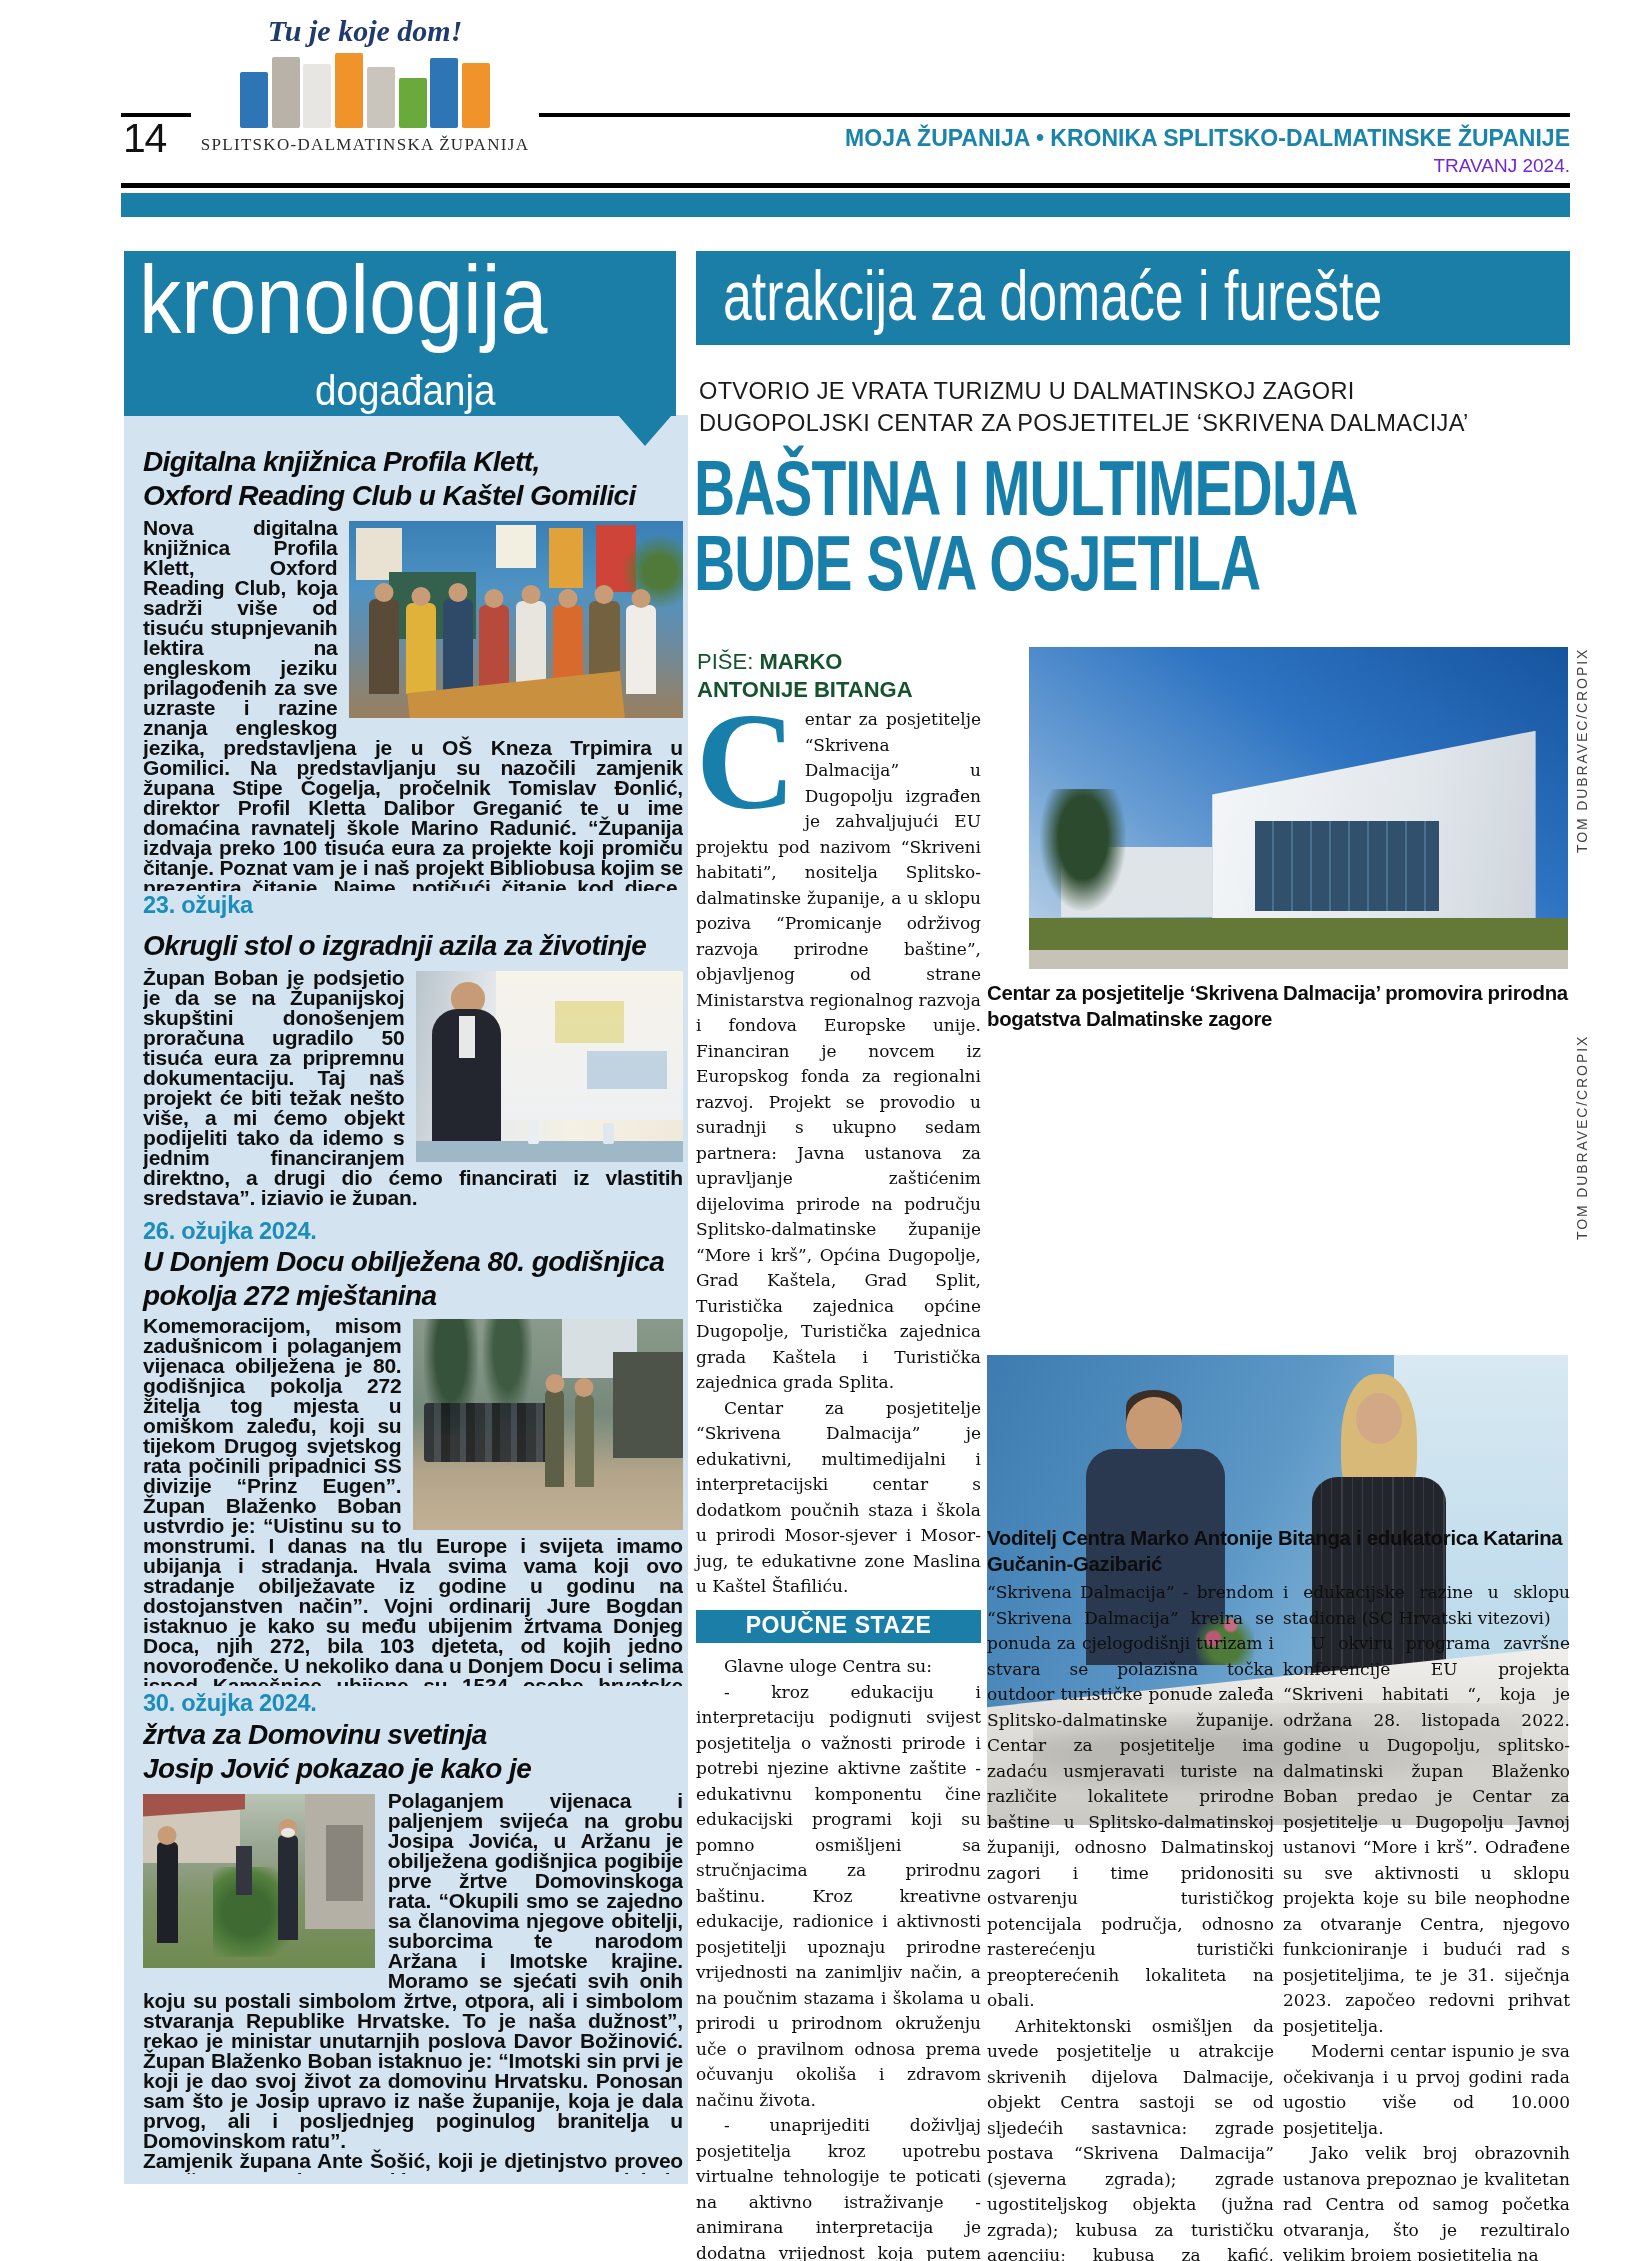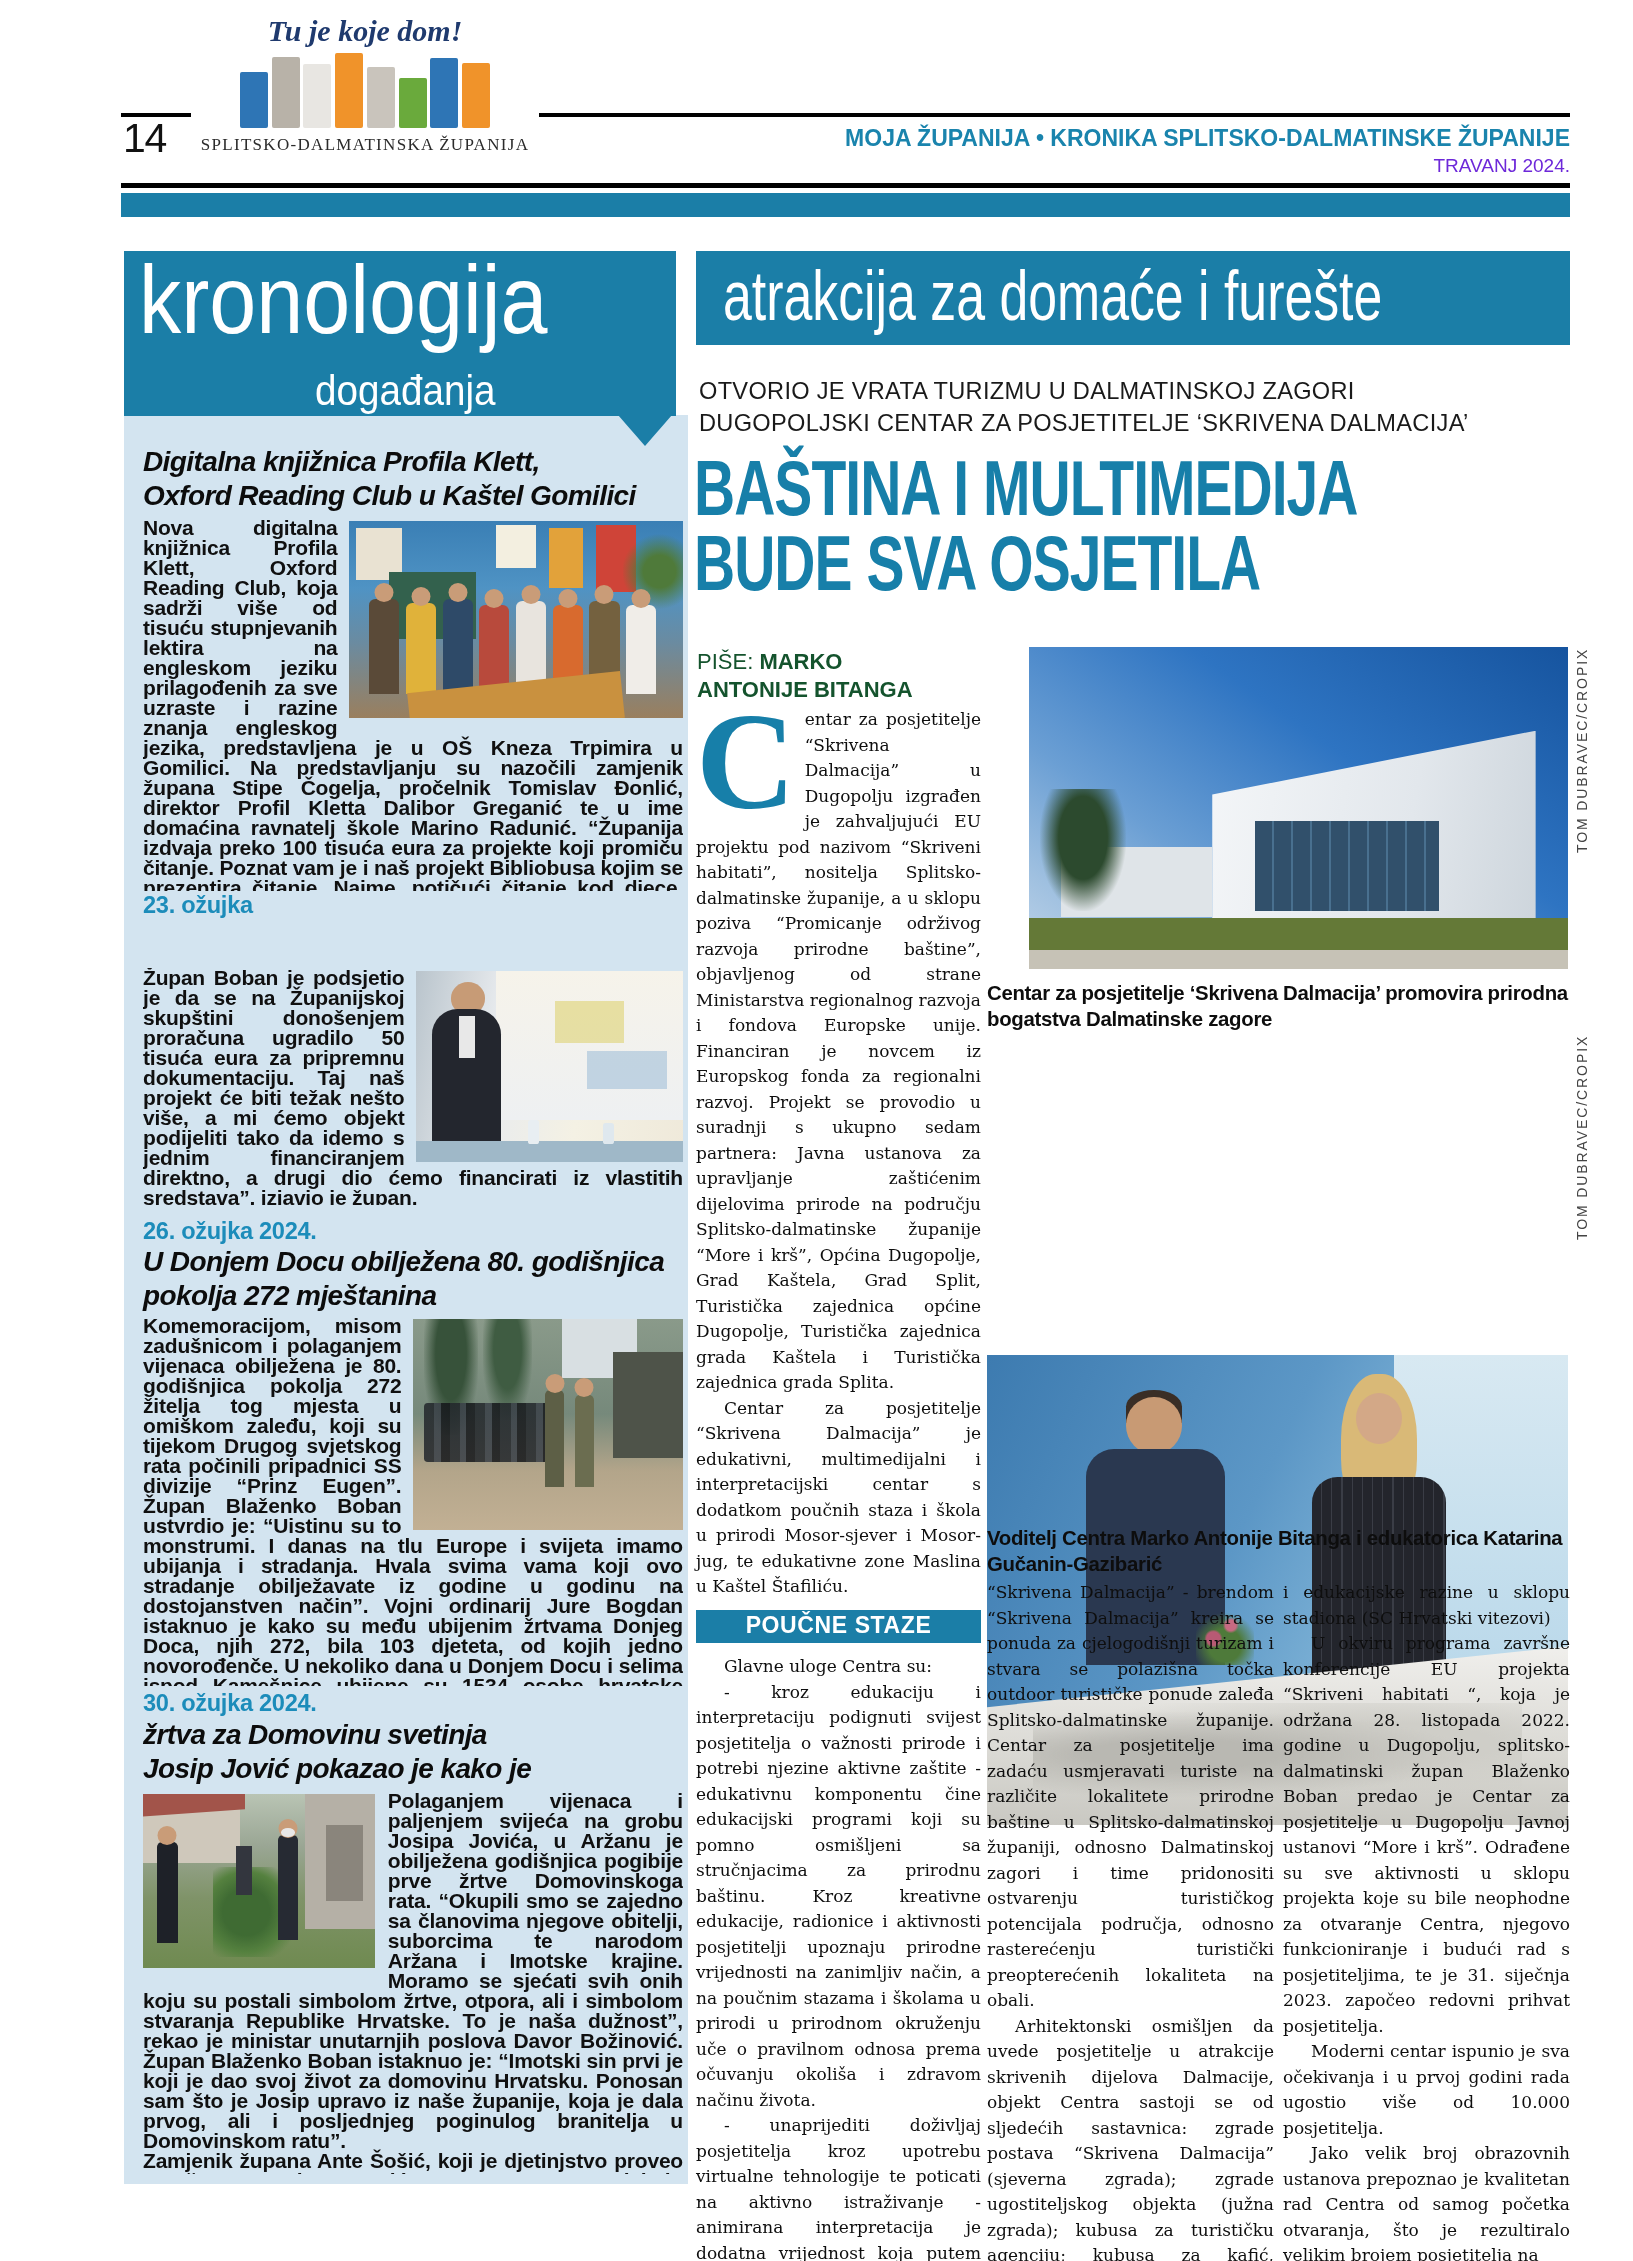--- a/index.html
+++ b/index.html
@@ -137,20 +137,23 @@
       <div class="head" style="left:50%;top:41%;width:9%;height:47%;border-radius:6.4px 6.4px 0 0;background:#e8e4de"></div>
       <div class="head" style="left:61%;top:43%;width:9%;height:45%;border-radius:6.4px 6.4px 0 0;background:#d86a2e"></div>
       <div class="head" style="left:72%;top:41%;width:9%;height:47%;border-radius:6.4px 6.4px 0 0;background:#74613f"></div>
       <div class="head" style="left:83%;top:43%;width:9%;height:45%;border-radius:6.4px 6.4px 0 0;background:#f0ede8"></div>
       <div style="left:18%;bottom:-6%;width:64%;height:24%;background:#c9913f;transform:rotate(-6deg)"></div>
     </div>
     <p>Nova digitalna knjižnica Profila Klett, Oxford Reading Club, koja sadrži više od tisuću stupnjevanih lektira na engleskom jeziku prilagođenih za sve uzraste i razine znanja engleskog jezika, predstavljena je u OŠ Kneza Trpimira u Gomilici. Na predstavljanju su nazočili zamjenik župana Stipe Čogelja, pročelnik Tomislav Đonlić, direktor Profil Kletta Dalibor Greganić te u ime domaćina ravnatelj škole Marino Radunić. “Županija izdvaja preko 100 tisuća eura za projekte koji promiču čitanje. Poznat vam je i naš projekt Bibliobusa kojim se prezentira čitanje. Naime, potičući čitanje kod djece, oni postaju kompletne osobe i danas - sutra mogu stvarati dodatne vrijednosti za naše društvo i za sve mlade ljude”, kazao je Čogelja.</p>
   </div>
 
   <div class="a-date" style="top:892px">23. ožujka</div>
+  <div class="a-title" style="top:929px">
+    <div>Okrugli stol o izgradnji azila za životinje</div>
+  </div>
   <div class="a-body" style="top:968px;height:237px">
     <div class="ph ph-speak fr" style="width:267px;height:191px">
       <div style="left:30%;top:0;width:70%;height:78%;background:linear-gradient(180deg,#f6f3ea,#eef0f2)"></div>
       <div style="left:52%;top:16%;width:26%;height:22%;background:#d8c84a;opacity:.45"></div>
       <div style="left:64%;top:42%;width:30%;height:20%;background:#7aa8cc;opacity:.4"></div>
       <div style="left:13%;top:6%;width:13%;height:17%;border-radius:50%;background:#c79b76"></div>
       <div style="left:6%;top:20%;width:26%;height:80%;background:#23262e;border-radius:25.5px 25.5px 0 0"></div>
       <div style="left:16%;top:24%;width:6%;height:22%;background:#e8e8e8"></div>
       <div style="left:0;bottom:0;width:100%;height:11%;background:#9fb8c8"></div>
       <div style="left:42%;bottom:9%;width:4%;height:13%;background:#e8eef2;border-radius:2.6px"></div>

